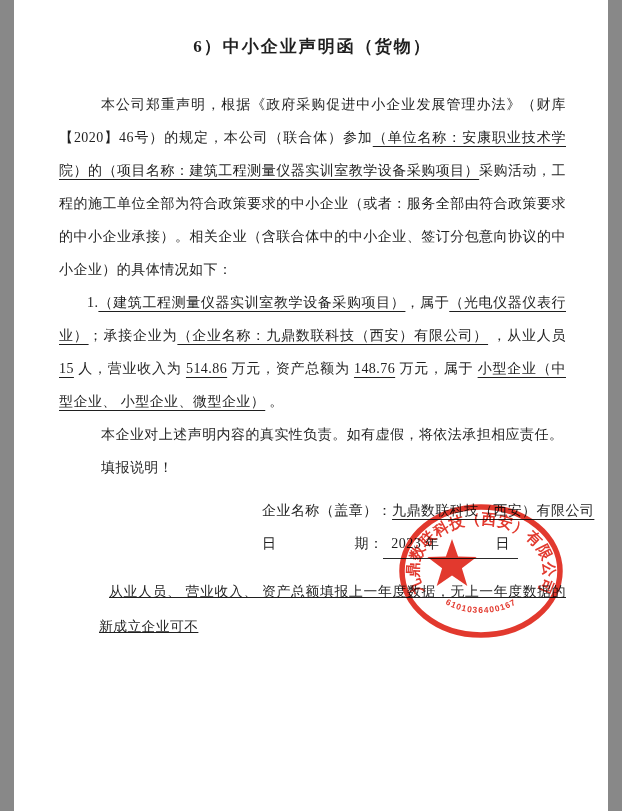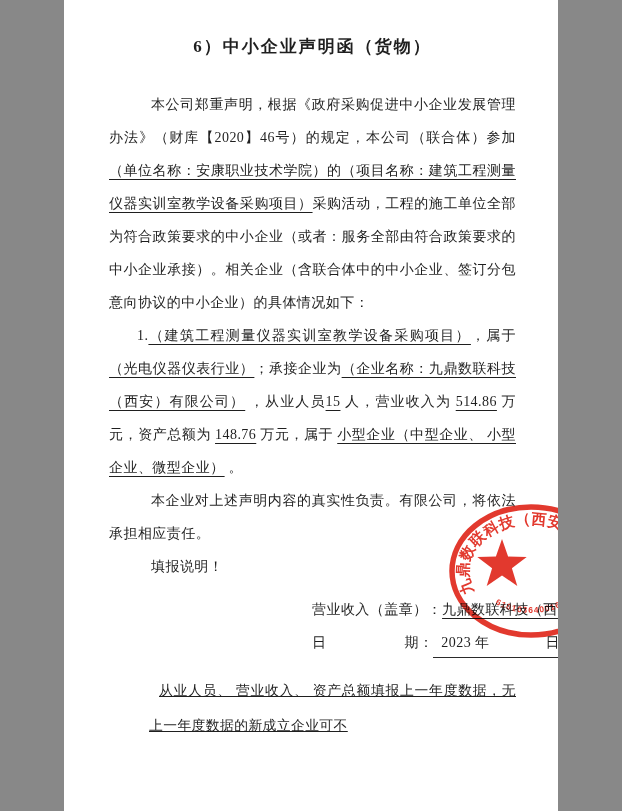--- a/index.html
+++ b/index.html
@@ -1,18 +1,18 @@
 <!DOCTYPE html>
 <html><head>
 <meta charset="utf-8">
 <style>
   html,body{margin:0;padding:0;background:#888;}
   .page{
     position:relative;
-    width:494px;height:811px;
+    width:594px;height:811px;
     margin:0 auto;
     background:#ffffff;
     font-family:"Liberation Serif","DejaVu Serif",serif;
     color:#1f1f1f;
     box-sizing:border-box;
     padding:34px 42px 0 45px;
     overflow:hidden;
   }
   .doc-title{
     margin:0 0 28px 0;
@@ -83,26 +83,26 @@
 
 <div class="page">
 
   <h1 class="doc-title">6）中小企业声明函（货物）</h1>
 
   <p class="body indent3"><span>本公司郑重声明，根据《政府采购促进中小企业发展管理办法》（财库【2020】46号）的规定，本公司（联合体）参加</span><span class="blank">（单位名称：安康职业技术学院）的（项目名称：建筑工程测量仪器实训室教学设备采购项目）</span><span>采购活动，工程的施工单位全部为符合政策要求的中小企业（或者：服务全部由符合政策要求的中小企业承接）。相关企业（含联合体中的中小企业、签订分包意向协议的中小企业）的具体情况如下：</span></p>
 
   <p class="body indent2"><span>1.</span><span class="blank">（建筑工程测量仪器实训室教学设备采购项目）</span><span>，属于</span><span class="blank">（光电仪器仪表行业）</span><span>；承接企业为</span><span class="blank">（企业名称：九鼎数联科技（西安）有限公司）</span><span> ，从业人员</span><span class="blank">15</span><span> 人，营业收入为 </span><span class="blank">514.86</span><span> 万元，资产总额为 </span><span class="blank">148.76</span><span> 万元，属于 </span><span class="blank">小型企业（中型企业、 小型企业、微型企业）</span><span> 。</span></p>
 
 
-  <p class="body indent3">本企业对上述声明内容的真实性负责。有限公司，将依法承担相应责任。</p>
+  <p class="body indent3">本企业对上述声明内容的真实性负责。如有虚假，将依法承担相应责任。</p>
 
   <p class="body indent3">填报说明！</p>
 
   <div class="sig-block">
-    <div class="sig-row"><span>营业收入（盖章）：</span><span class="blank">九鼎数联科技（西安）有限公司</span></div>
+    <div class="sig-row"><span>企业名称（盖章）：</span><span class="blank">九鼎数联科技（西安）有限公司</span></div>
     <div class="sig-row"><span>日</span><span class="date-spacer"></span><span>期：</span><span class="blank-b"><span>2023 年</span><span class="date-gap"></span><span>日</span></span></div>
   </div>
 
   <p class="footnote">从业人员、 营业收入、 资产总额填报上一年度数据，无上一年度数据的新成立企业可不</p>
 
 
   <svg class="stamp" viewBox="0 0 166 136" xmlns="http://www.w3.org/2000/svg">
     <defs>
       <path id="arcTop" d="M 23.8 84.1 A 63 47 0 1 1 142.2 84.1" fill="none"></path>
       <path id="arcBottom" d="M 38.1 93.9 A 57 42 0 0 0 127.9 93.9" fill="none"></path>

